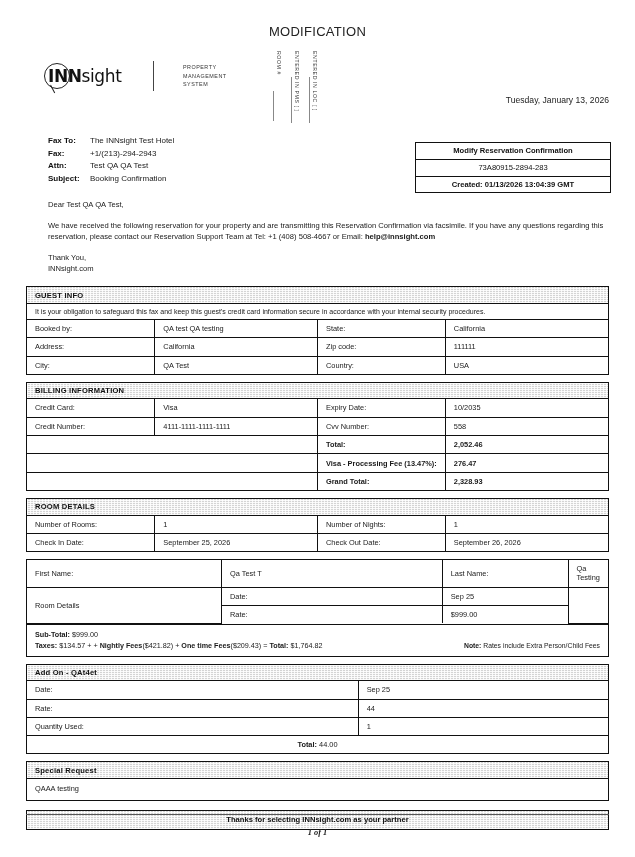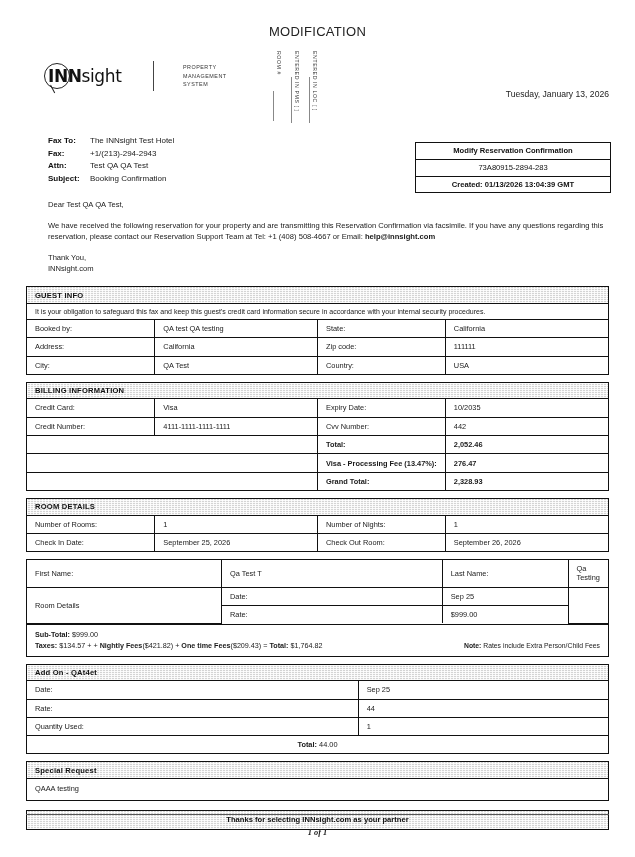--- a/index.html
+++ b/index.html
@@ -109,21 +109,21 @@
   .rot-rule {
     position: absolute;
     left: 3px; top: 26px;
     width: 1px; height: 46px;
     background: #888;
   }
   .rot-rule.short { top: 40px; height: 30px; }
 
   .hdr-date {
     position: absolute;
-    right: 4px; top: 40px;
+    right: 4px; top: 46px;
     font-size: 8.6px;
     color: #222;
   }
 
   
   .meta-row {
     position: relative;
     margin-top: 8px;
     padding-left: 26px;
   }
@@ -389,21 +389,21 @@
             <tr>
           <td class="w-lbl">Credit Card:</td>
           <td class="w-val">Visa</td>
           <td class="w-lbl">Expiry Date:</td>
           <td class="w-val">10/2035</td>
         </tr>
         <tr>
           <td>Credit Number:</td>
           <td>4111-1111-1111-1111</td>
           <td>Cvv Number:</td>
-          <td>442</td>
+          <td>558</td>
         </tr>
         <tr>
           <td colspan="2" class="blank"></td>
           <td class="b">Total:</td>
           <td class="b">2,052.46</td>
         </tr>
         <tr>
           <td colspan="2" class="blank"></td>
           <td class="b">Visa - Processing Fee (13.47%):</td>
           <td class="b">276.47</td>
@@ -423,21 +423,21 @@
         <tbody>
             <tr>
           <td class="w-lbl">Number of Rooms:</td>
           <td class="w-val">1</td>
           <td class="w-lbl">Number of Nights:</td>
           <td class="w-val">1</td>
         </tr>
         <tr>
           <td>Check In Date:</td>
           <td>September 25, 2026</td>
-          <td>Check Out Room:</td>
+          <td>Check Out Date:</td>
           <td>September 26, 2026</td>
         </tr>
       </tbody>
         </table>
     </div>
 
     <div class="sect">
       <table class="grid">
         <tbody>
             <tr>

